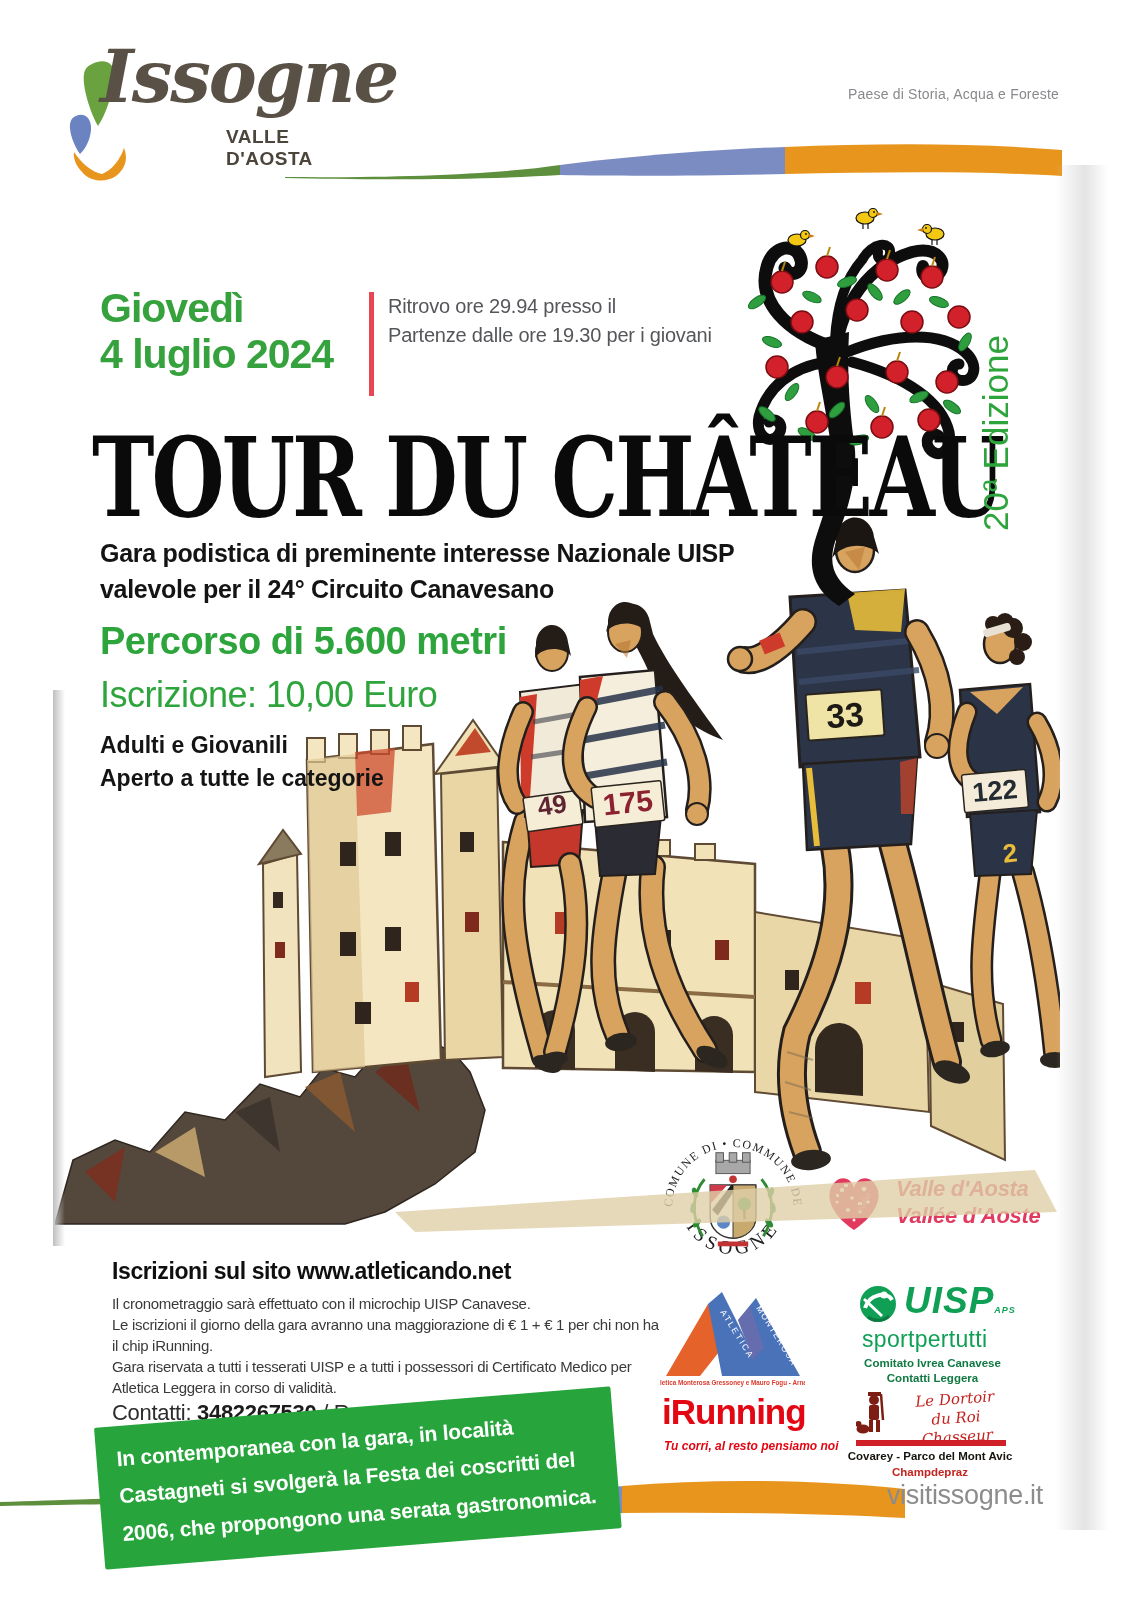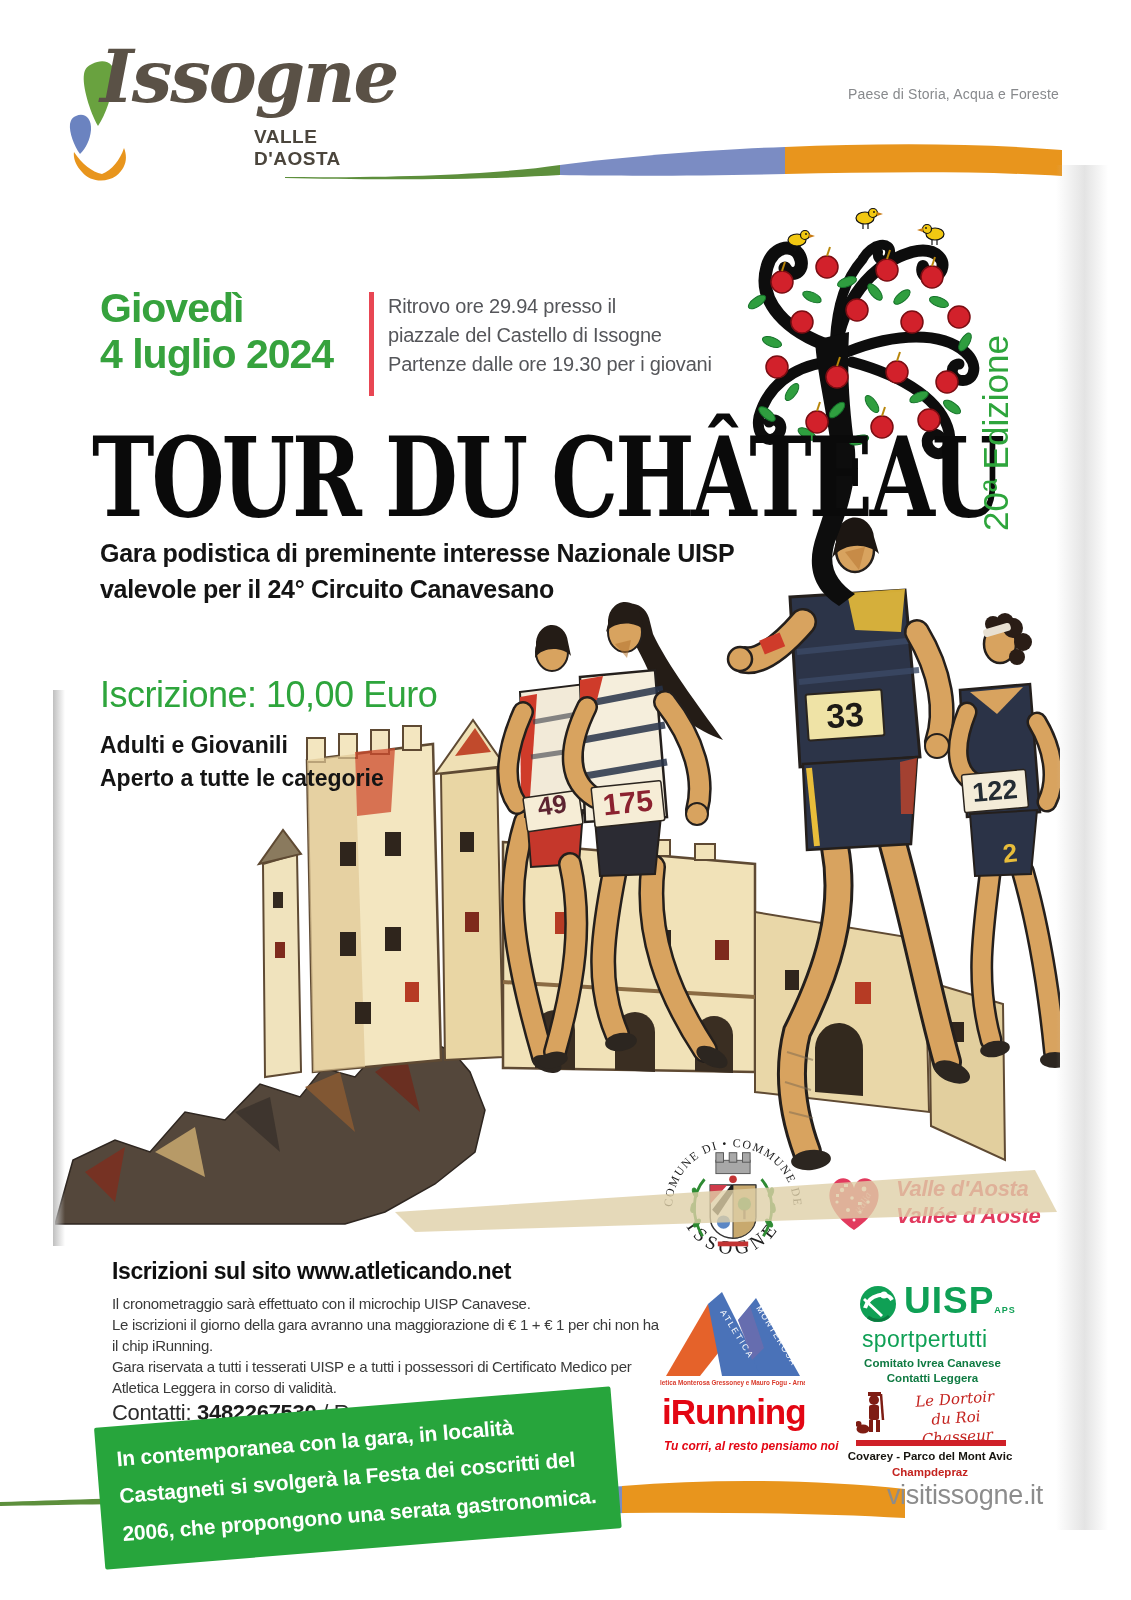--- a/index.html
+++ b/index.html
@@ -3,21 +3,21 @@
 <meta charset="utf-8">
 <style>
   html,body{margin:0;padding:0;background:#fff;}
   .poster{position:relative;width:1131px;height:1600px;background:#fff;overflow:hidden;
           font-family:"Liberation Sans",sans-serif;color:#222;}
   .abs{position:absolute;}
 
   
   .wordmark{left:100px;top:34px;font-family:"DejaVu Serif",serif;font-style:italic;font-weight:bold;
             font-size:72px;color:#5a5146;letter-spacing:-2px;}
-  .region{left:226px;top:126px;font-size:19px;font-weight:bold;color:#4b453c;line-height:1.18;letter-spacing:.5px;margin-left:28px;}
+  .region{left:226px;top:126px;font-size:19px;font-weight:bold;color:#4b453c;line-height:1.18;letter-spacing:.5px;}
   .tagline{right:72px;top:86px;font-size:14px;color:#87898c;letter-spacing:.2px;}
 
   
   .date{left:100px;top:286px;font-size:41px;font-weight:bold;color:#36a23d;line-height:1.12;letter-spacing:-1px;}
   .divider{left:369px;top:292px;width:5px;height:104px;background:#e84653;}
   .meeting{left:388px;top:292px;font-size:20px;font-weight:500;color:#55565a;line-height:1.45;letter-spacing:-.2px;}
 
   
   .title{left:92px;top:412px;font-family:"DejaVu Serif",serif;font-weight:bold;font-size:84px;
          color:#0a0a0a;letter-spacing:-3px;white-space:nowrap;transform:scaleY(1.32);
@@ -42,21 +42,21 @@
           transform:rotate(-4.6deg);transform-origin:left top;z-index:8;border-radius:2px;}
   .banner div{color:#fff;font-size:21px;font-weight:bold;line-height:1.78;letter-spacing:-.2px;white-space:nowrap;}
 
   .website{right:88px;top:1480px;font-size:27px;color:#8c8c8c;letter-spacing:-.3px;}
 
   
   .valle-text{left:896px;top:1176px;font-size:22px;font-weight:bold;font-style:italic;
               color:#e23a5e;line-height:1.22;letter-spacing:-.3px;}
   .italia{left:852px;top:1198px;font-family:"DejaVu Serif",serif;font-style:italic;font-size:9px;
           color:#ef8aa4;transform:rotate(-62deg);}
-  .uisp-name{left:904px;top:1280px;font-size:37px;font-weight:bold;color:#0fa055;letter-spacing:1px;}
+  .uisp-name{left:904px;top:1280px;font-size:37px;font-weight:bold;color:#0fa055;letter-spacing:1px;font-style:italic;}
   .uisp-aps{font-size:9px;font-weight:bold;color:#0fa055;vertical-align:baseline;}
   .uisp-word{left:862px;top:1326px;font-size:23px;font-weight:500;color:#0fa055;letter-spacing:.3px;}
   .uisp-com{left:850px;top:1357px;width:165px;text-align:center;font-size:11.5px;font-weight:bold;color:#0f7a42;}
   .uisp-dis{left:850px;top:1372px;width:165px;text-align:center;font-size:11.5px;font-weight:bold;color:#0f7a42;}
   .irun-name{left:662px;top:1392px;font-size:35px;font-weight:bold;color:#e30613;letter-spacing:-1px;}
   .irun-tag{left:664px;top:1439px;font-size:12px;font-weight:bold;font-style:italic;color:#e30613;}
   .dortoir-script{left:898px;top:1390px;width:116px;text-align:center;font-family:"DejaVu Serif",serif;
                   font-style:italic;font-size:15px;color:#c4231f;line-height:1.25;transform:rotate(-4deg);}
   .dortoir-bar{left:856px;top:1440px;width:150px;height:6px;background:#cf2028;}
   .dortoir-loc{left:846px;top:1450px;width:168px;text-align:center;font-size:11.5px;font-weight:bold;color:#17140f;}
@@ -93,21 +93,20 @@
     <path d="M785,17 C880,13 980,13 1062,20 L1062,46 C980,41 880,42 785,44 Z" fill="#e8951d"></path>
   </svg>
 
   <div class="abs date">
     <div>Giovedì</div>
     <div>4 luglio 2024</div>
   </div>
   <div class="abs divider"></div>
   <div class="abs meeting">
     <div>Ritrovo ore 29.94 presso il</div>
-    <div>piazzale del Castello di Issogne</div>
     <div>Partenze dalle ore 19.30 per i giovani</div>
   </div>
 
   <svg class="abs" style="left:697px;top:182px;z-index:2" width="310" height="428" viewBox="0 0 310 428">
     <g stroke="#0d0d0d" fill="none" stroke-linecap="round">
       <path d="M135,165 C90,150 60,120 70,85 C76,62 100,60 104,78 C107,92 92,96 88,86" stroke-width="13"></path>
       <path d="M140,160 C150,110 180,80 215,70 C240,64 252,80 242,92 C234,100 222,94 226,84" stroke-width="12"></path>
       <path d="M150,170 C200,150 245,150 268,170 C284,184 276,202 262,198 C252,194 254,182 262,182" stroke-width="11"></path>
       <path d="M130,180 C95,185 70,205 62,235 C58,255 74,264 82,252 C88,242 78,234 72,240" stroke-width="11"></path>
       <path d="M155,180 C210,195 245,220 252,250 C256,270 240,278 232,266 C226,256 236,248 242,254" stroke-width="11"></path>
@@ -189,20 +188,21 @@
     </g>
   </svg>
 
   <h1 class="abs title" style="margin:0">TOUR DU CHÂTEAU</h1>
   <div class="abs edition">20ª Edizione</div>
 
   <div class="abs desc">
     <div>Gara podistica di preminente interesse Nazionale UISP</div>
     <div>valevole per il 24° Circuito Canavesano</div>
   </div>
+  <div class="abs course">Percorso di 5.600 metri</div>
   <div class="abs fee">Iscrizione: 10,00 Euro</div>
   <div class="abs cats">
     <div>Adulti e Giovanili</div>
     <div>Aperto a tutte le categorie</div>
   </div>
 
   <svg class="abs" style="left:55px;top:512px;z-index:1" width="1005" height="723" viewBox="0 0 1005 723">
 
     <polygon points="0,712 18,648 60,628 95,640 130,600 170,608 205,572 245,585 268,556 300,565 322,540 352,548 372,528 398,540 415,560 430,598 420,640 380,672 330,700 290,712" fill="#54473b" stroke="#2e2620" stroke-width="1.5"></polygon>
     <g opacity=".85">

